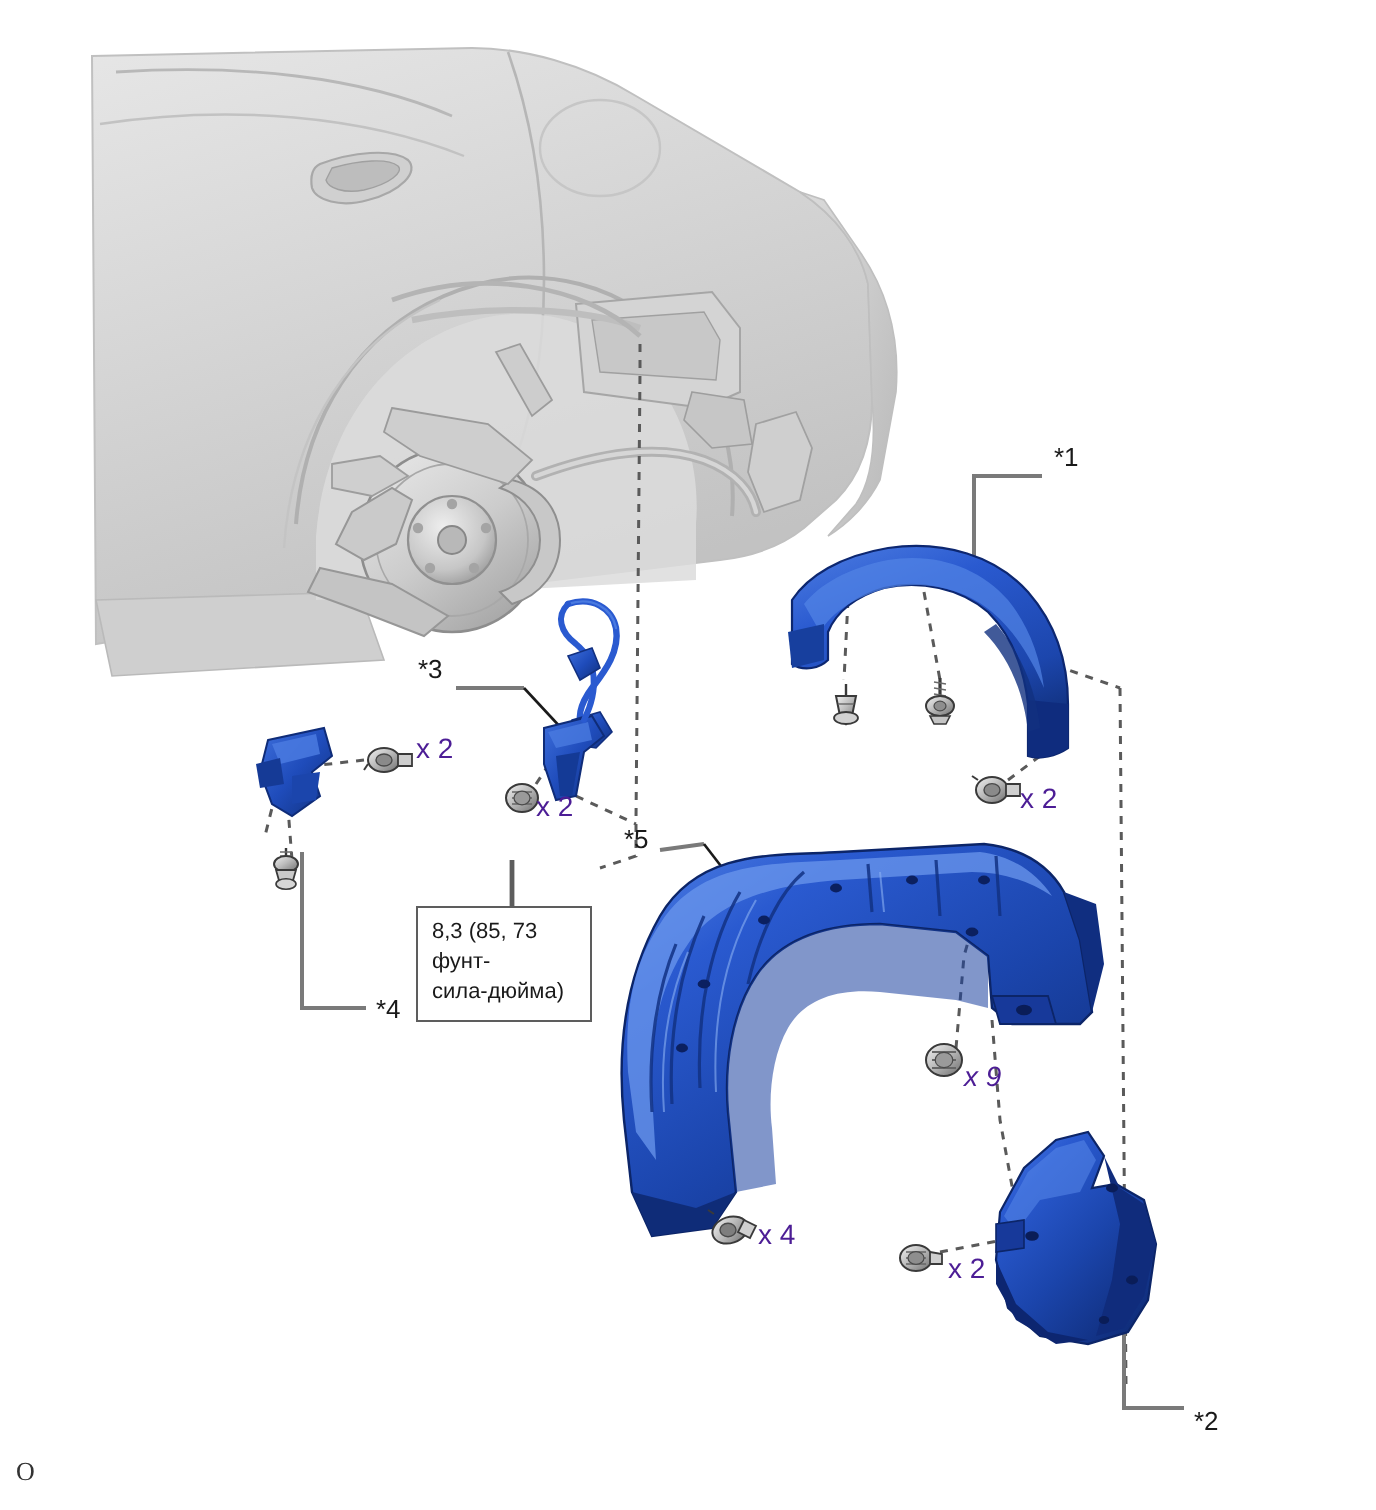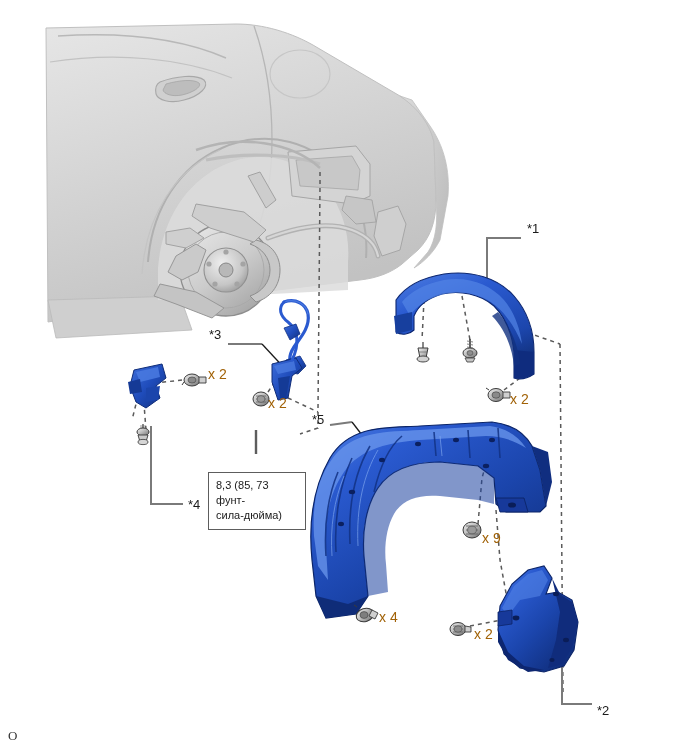--- a/index.html
+++ b/index.html
@@ -26,28 +26,28 @@
     font-family: "Liberation Sans", sans-serif;
     font-size: 13px;
     color: #1a1a1a;
     white-space: nowrap;
     letter-spacing: 0px;
   }
   .count-label {
     position: absolute;
     font-family: "Liberation Sans", sans-serif;
     font-size: 14px;
-    color: #a16207;
+    color: #4c1d95;
     white-space: nowrap;
   }
   .torque-box {
     position: absolute;
     left: 208px;
-    top: 472px;
-    width: 98px;
+    top: 453px;
+    width: 88px;
     padding: 5px 6px 6px 7px;
     border: 1px solid #5d5d5d;
     background: #ffffff;
     font-family: "Liberation Sans", sans-serif;
     font-size: 11px;
     line-height: 1.35;
     color: #1a1a1a;
   }
   .corner-mark {
     position: absolute;
@@ -427,21 +427,21 @@
 
   <div class="ref-label" style="left:527px; top:221px;">*1</div>
   <div class="ref-label" style="left:209px; top:327px;">*3</div>
   <div class="ref-label" style="left:188px; top:497px;">*4</div>
   <div class="ref-label" style="left:312px; top:412px;">*5</div>
   <div class="ref-label" style="left:597px; top:703px;">*2</div>
 
   <div class="count-label" style="left:208px; top:366px;">x 2</div>
   <div class="count-label" style="left:268px; top:395px;">x 2</div>
   <div class="count-label" style="left:510px; top:391px;">x 2</div>
-  <div class="count-label" style="left:482px; top:530px;">x 9</div>
+  <div class="count-label" style="left:482px; top:530px;font-style:italic;">x 9</div>
   <div class="count-label" style="left:379px; top:609px;">x 4</div>
   <div class="count-label" style="left:474px; top:626px;">x 2</div>
 
   <div class="torque-box">
     <div>8,3 (85, 73 фунт-</div>
     <div>сила-дюйма)</div>
   </div>
 
   <div class="corner-mark">O</div>
 </div>

